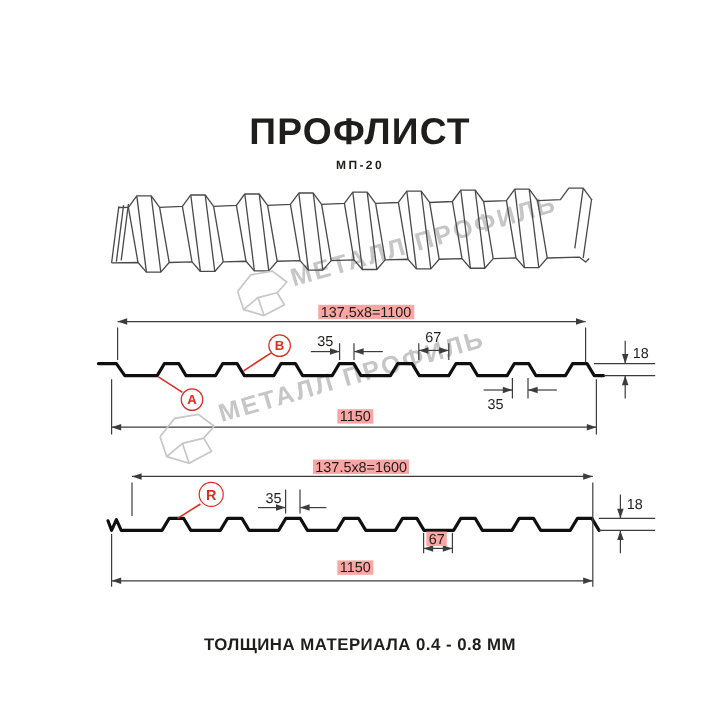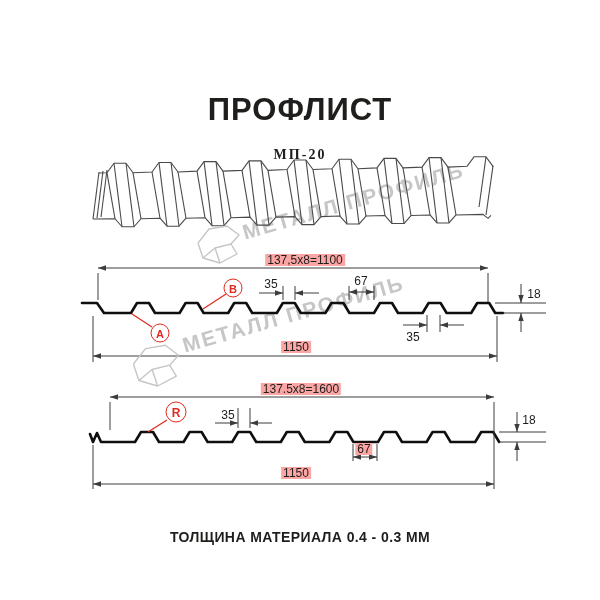--- a/index.html
+++ b/index.html
@@ -1,20 +1,20 @@
 <!DOCTYPE html>
 <html style="--red: #e02b20; --ink: #1f1e1c; --line: #3c3c3c; --wm: #c6c6c6;"><head>
 <meta charset="utf-8">
 <style>
   html,body{margin:0;padding:0;background:#fff;}
   .page{position:relative;width:600px;height:600px;background:#fff;overflow:hidden;
         font-family:"Liberation Sans", sans-serif;color:var(--ink,#1c1c1c);}
   .hdr{position:absolute;top:50px;left:0;width:600px;text-align:center;z-index:3;}
   .hdr .title{font-size:31px;font-weight:800;letter-spacing:1px;color:var(--ink);line-height:1;margin-top:44px;}
-  .hdr .subtitle{margin-top:22px;font-size:14px;font-weight:700;letter-spacing:2px;color:var(--ink);font-family:Liberation Serif, serif;}
+  .hdr .subtitle{margin-top:8px;font-size:10px;font-weight:700;letter-spacing:2px;color:var(--ink);}
   .ftr{position:absolute;top:529px;left:0;width:600px;text-align:center;z-index:3;
        font-size:14px;font-weight:700;letter-spacing:0.4px;color:var(--ink);}
   svg.draw{position:absolute;left:0;top:0;z-index:2;pointer-events:none;}
   .wm-text{position:absolute;z-index:1;font-size:21px;font-weight:700;letter-spacing:2px;
            color:var(--wm,#c6c6c6);white-space:nowrap;transform-origin:0 50%;}
   .dim{position:absolute;z-index:3;font-size:12px;line-height:1;color:var(--ink);
        transform:translate(-50%,-50%);white-space:nowrap;}
   .dim.bg{background:#fca5a5;padding:0 2px;}
   .badge{position:absolute;z-index:3;width:17px;height:17px;border-radius:50%;
          border:1.6px solid var(--red,#e02b20);color:var(--red,#e02b20);
@@ -161,14 +161,14 @@
   <span class="badge" style="left:233px;top:288px;">B</span>
   <span class="badge" style="left:160px;top:333px;">A</span>
 
   <span class="dim bg" style="left:301px;top:389px;">137.5x8=1600</span>
   <span class="dim" style="left:228px;top:415px;">35</span>
   <span class="dim bg" style="left:364px;top:449px;">67</span>
   <span class="dim" style="left:529px;top:420px;">18</span>
   <span class="dim bg" style="left:296px;top:473px;">1150</span>
   <span class="badge" style="left:176px;top:412px;width:19px;height:19px;font-size:12px;">R</span>
 
-  <div class="ftr">ТОЛЩИНА МАТЕРИАЛА 0.4 - 0.3 ММ</div>
+  <div class="ftr">ТОЛЩИНА МАТЕРИАЛА 0.4 - 0.8 ММ</div>
 </div>
 
 </body></html>

